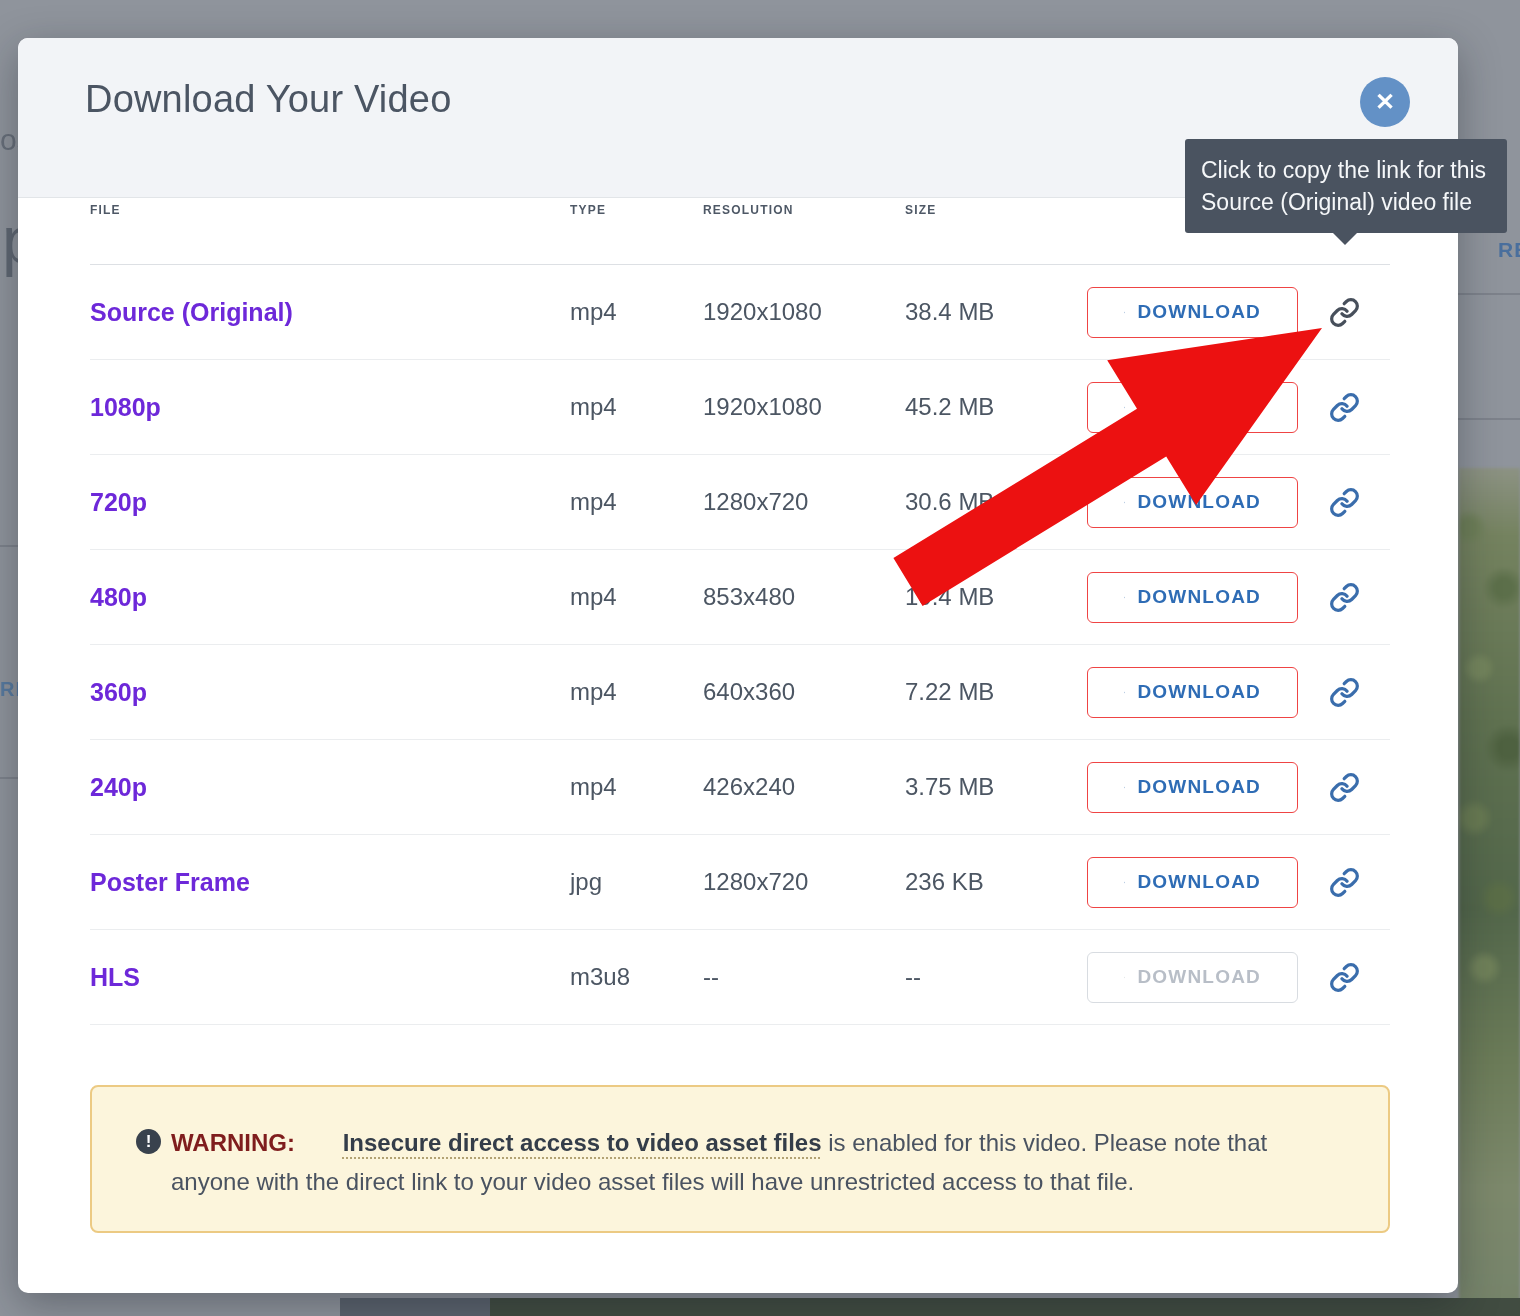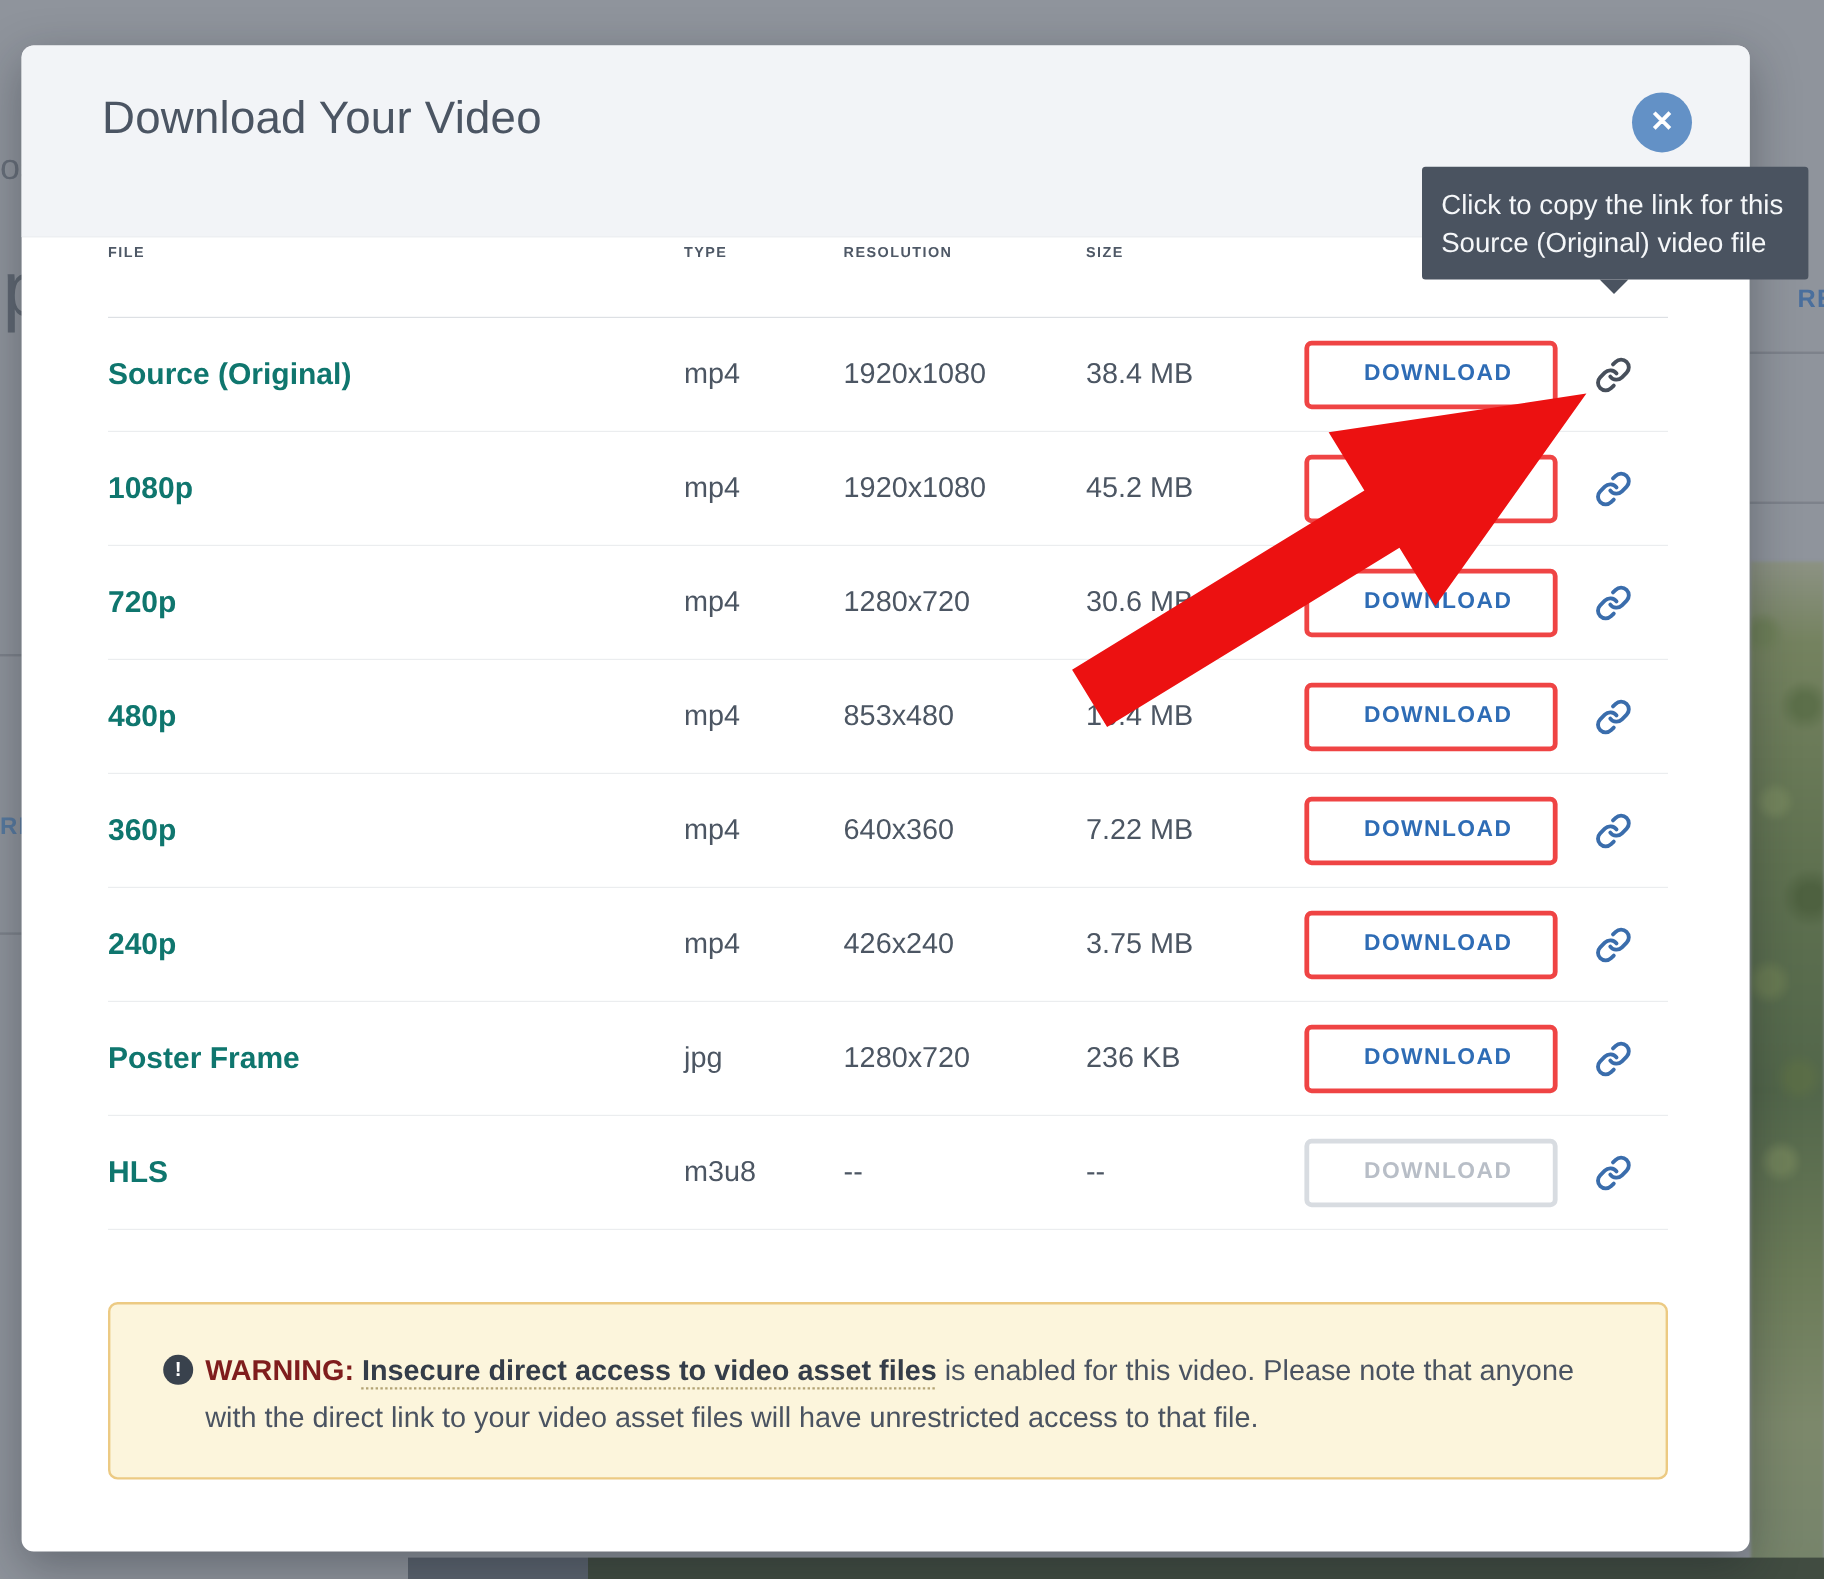--- a/index.html
+++ b/index.html
@@ -70,26 +70,26 @@
     grid-template-columns: 480px 133px 202px 182px 211px 1fr;
     align-items: center;
   }
   .thead { height: 62px; border-bottom: 1px solid #dde0e4; align-items: start; }
   .th {
     font-size: 12px; font-weight: 700; letter-spacing: 1.2px;
     color: #4e5866;
   }
   .trow { height: 95px; border-bottom: 1px solid #ebedef; }
   .cell { font-size: 24px; color: #4c5663; }
-  .cell.file { font-size: 25px; font-weight: 600; color: #0f766e; }
+  .cell.file { font-size: 25px; font-weight: 600; color: #6d28d9; }
   .btncell { display: flex; }
   .dl-btn {
     display: inline-flex; align-items: center; gap: 12px;
     padding: 13px 36px; min-width: 211px; justify-content: center;
-    background: #ffffff; border: 4px solid #ef4444; border-radius: 6px;
+    background: #ffffff; border: 1px solid #ef4444; border-radius: 6px;
     color: #2e6cb5; font-size: 19px; font-weight: 700; letter-spacing: 1.2px;
     cursor: pointer; font-family: "Liberation Sans", sans-serif;
   }
   .dl-btn .dl-icon { width: 23px; height: 23px; }
   .dl-btn.disabled { border-color: #d8dce1; color: #b8bec7; cursor: default; }
   .linkcell { display: flex; justify-content: center; }
   .link-btn {
     background: none; border: none; cursor: pointer; padding: 4px;
     color: #3a6dac; line-height: 0;
   }
@@ -107,20 +107,21 @@
     flex: 0 0 auto; width: 25px; height: 25px; border-radius: 50%;
     background: #39424d; color: #fff; font-size: 17px; font-weight: 700;
     text-align: center; line-height: 25px; margin-top: 6px;
   }
   .warn-text { font-size: 24px; line-height: 39px; color: #4a5361; }
   .warn-label { font-weight: 700; color: #7f1d1d; }
   .warn-em {
     font-weight: 700; color: #343d49;
     text-decoration: underline dotted #b3a374 2px;
     text-underline-offset: 6px;
+    margin-left: 41px;
   }
 
   
   .tooltip {
     position: absolute; left: 1185px; top: 139px; width: 322px; z-index: 60;
     background: #4a5360; color: #f5f7f9; border-radius: 3px;
     font-size: 23px; line-height: 32px; text-align: left;
     padding: 15px 16px;
   }
   .tooltip::after {

